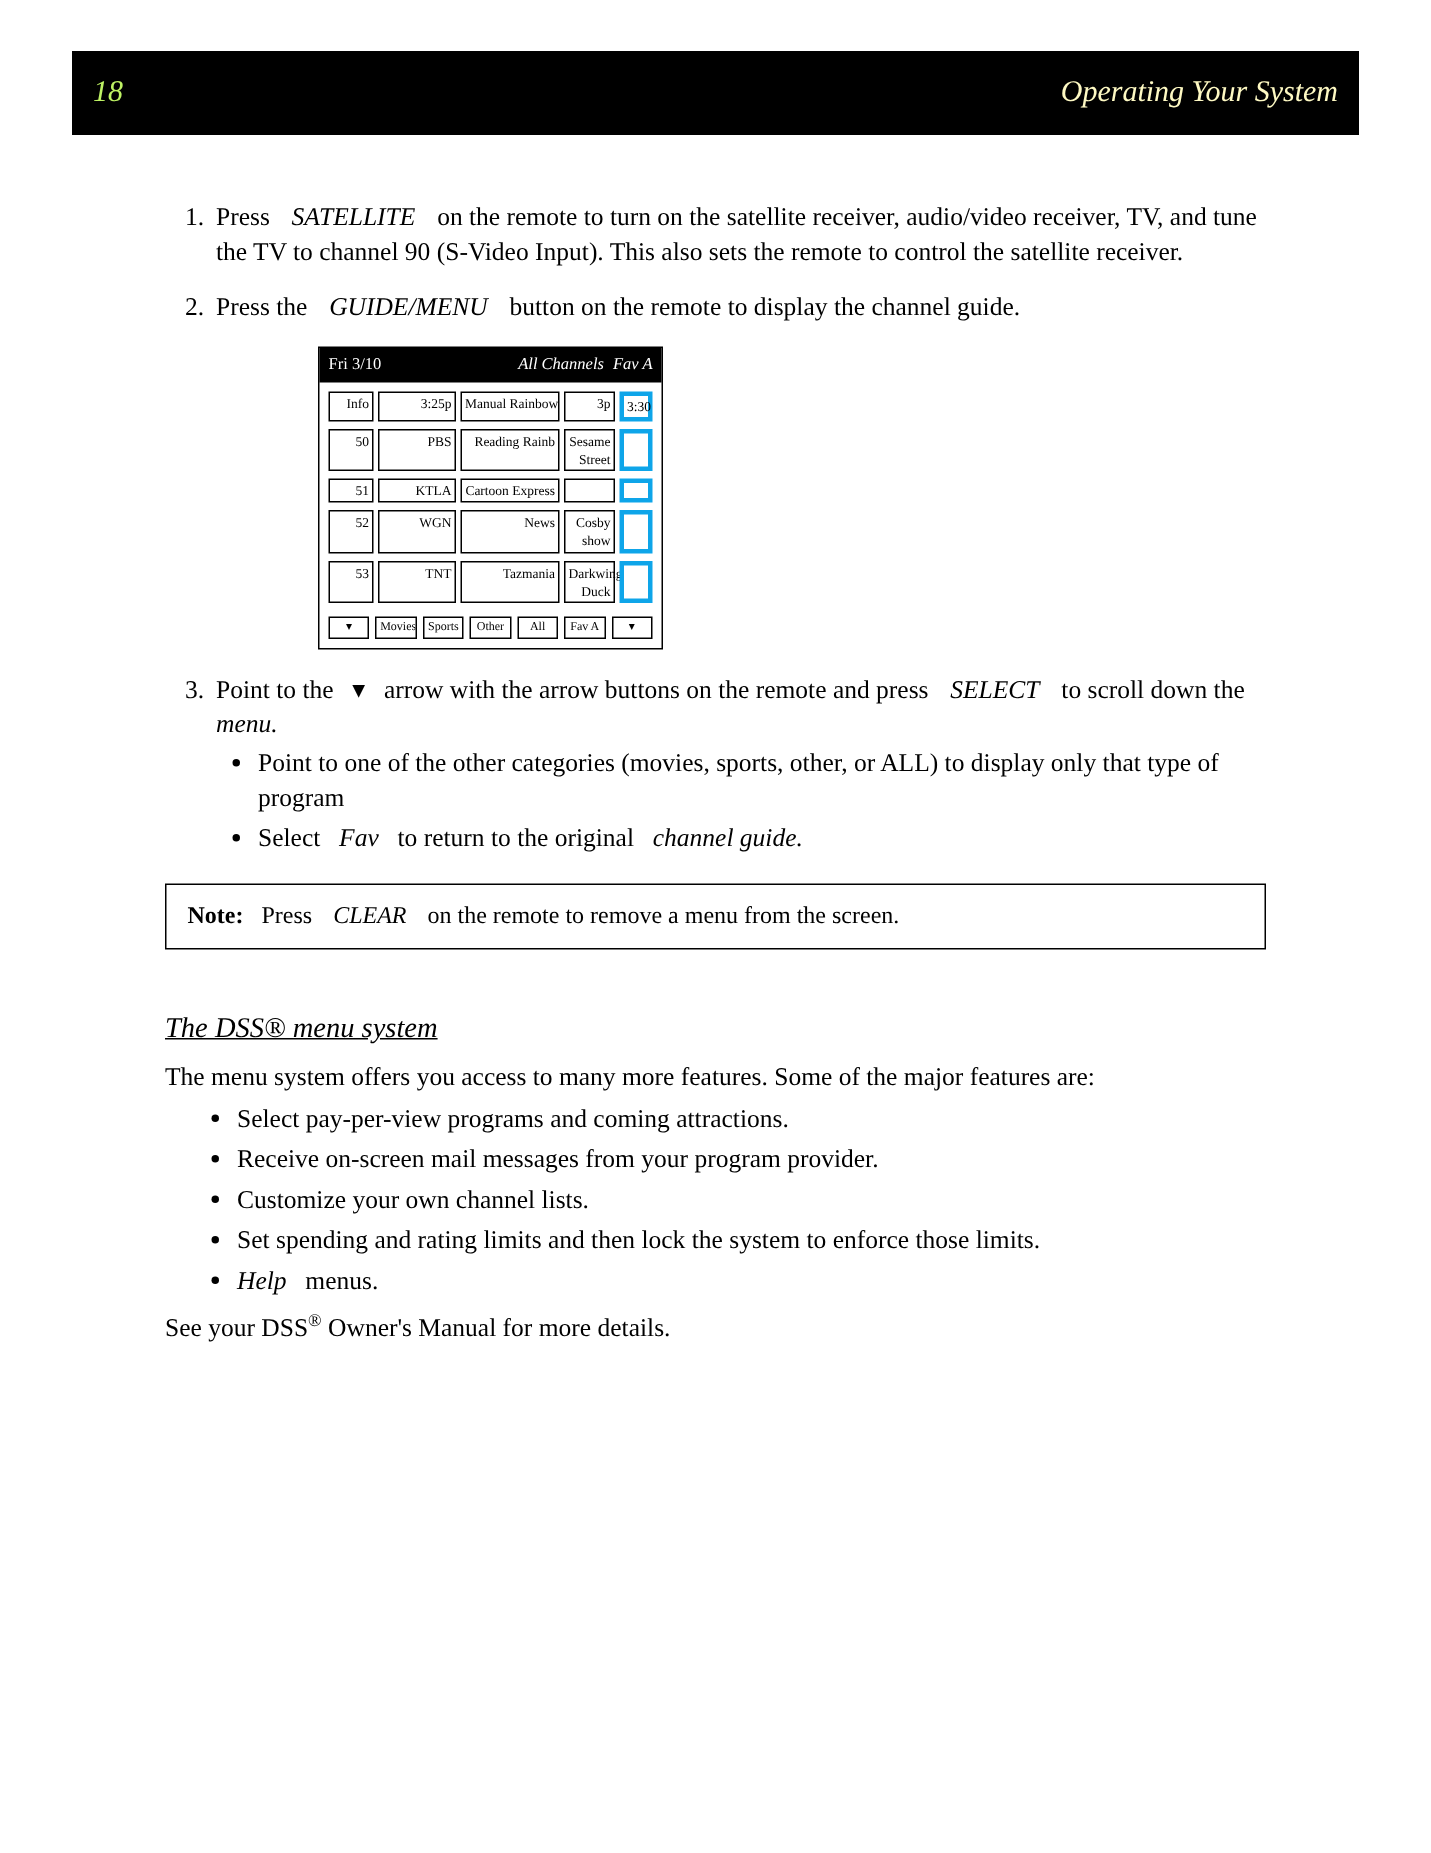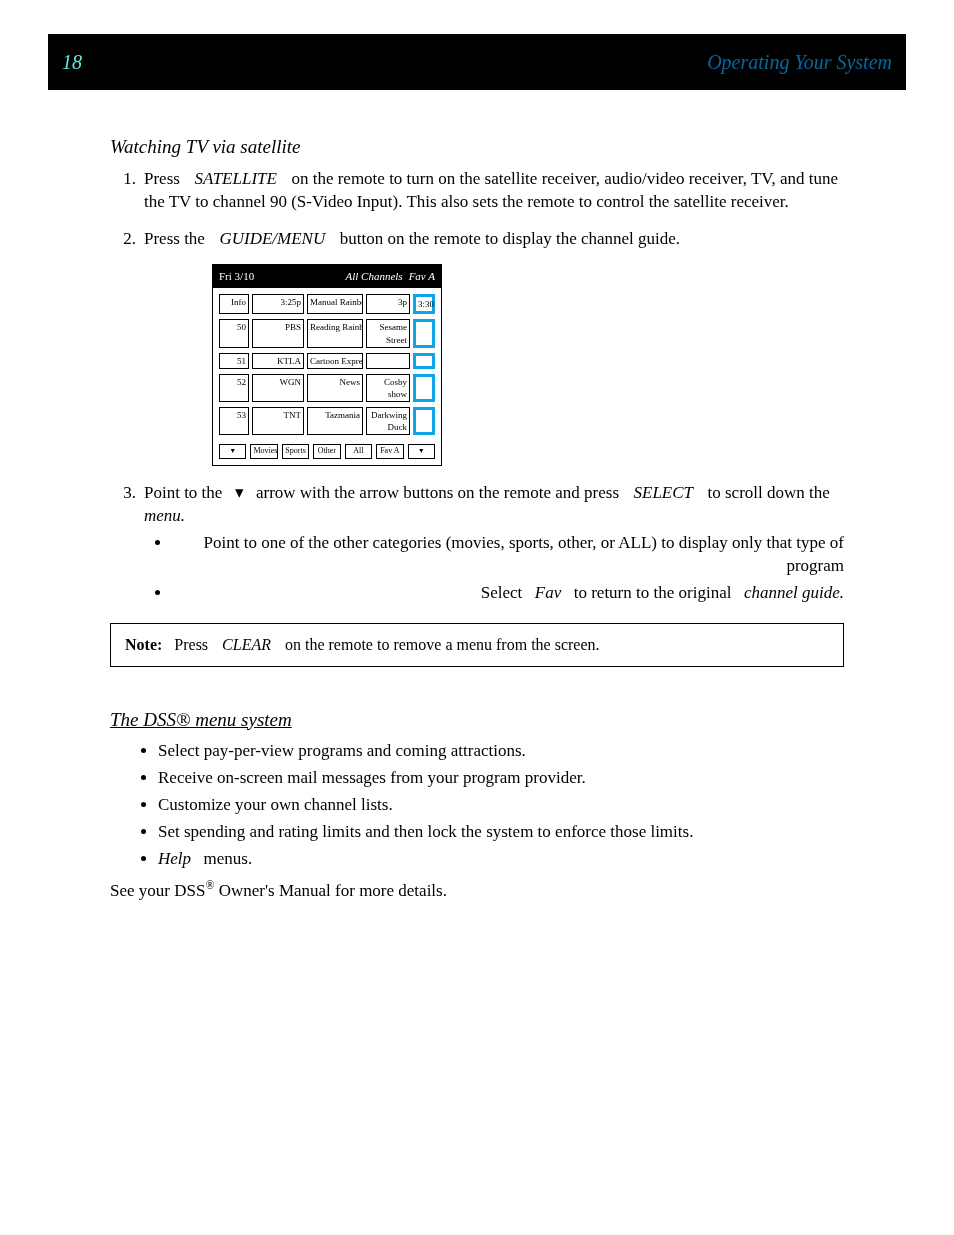--- a/index.html
+++ b/index.html
@@ -13,26 +13,26 @@
   .page { width: 954px; position: relative; padding-bottom: 60px; }
   .black-banner {
     background: #000;
     height: 56px;
     margin: 34px 48px 0 48px;
     position: relative;
   }
   .black-banner .banner-page {
     position: absolute;
     left: 14px; top: 50%; transform: translateY(-50%);
-    color: #5eead4; font-style: italic; font-size: 20px;
+    color: #bef264; font-style: italic; font-size: 20px;
   }
   .black-banner .banner-title {
     position: absolute;
     right: 14px; top: 50%; transform: translateY(-50%);
-    color: #0369a1; font-style: italic; font-size: 20px;
+    color: #fef9c3; font-style: italic; font-size: 20px;
   }
   .content {
     margin: 44px 110px 0 110px;
   }
   .section-heading {
     font-style: italic;
     font-size: 19px;
     margin: 26px 0 8px 0;
   }
   ol.steps {
@@ -70,41 +70,41 @@
   .guide-head .ghC { font-style: italic; }
   .guide-rows { padding: 6px 6px 2px 6px; }
   .grow {
     display: flex; gap: 3px;
     margin-bottom: 5px;
     text-align: right;
   }
   .gc1 { width: 30px; border: 1px solid #000; font-size: 9px; padding: 1px 2px; }
   .gc2 { width: 52px; border: 1px solid #000; font-size: 9px; padding: 1px 2px; }
   .gc3 { flex: 1; border: 1px solid #000; font-size: 9px; padding: 1px 2px; overflow: hidden; white-space: nowrap; }
-  .gc4 { width: 44px; border: 1px solid #000; font-size: 9px; padding: 1px 2px; }
+  .gc4 { width: 34px; border: 1px solid #000; font-size: 9px; padding: 1px 2px; }
   .gc5 { width: 22px; border: 3px solid #0ea5e9; font-size: 9px; padding: 1px 2px; }
   .guide-foot {
     display: flex; gap: 4px;
     padding: 2px 6px 6px 6px;
     flex-wrap: nowrap;
   }
   .gf {
     border: 1px solid #000;
     font-size: 8px;
     padding: 1px 2px;
     flex: 1;
     text-align: center;
     white-space: nowrap;
     overflow: hidden;
   }
   ul.sub {
     list-style: disc;
     margin: 4px 0 0 28px;
   }
-  ul.sub li { margin-bottom: 4px; text-align: right; }
+  ul.sub li { margin-bottom: 4px; }
   .gap { display: inline-block; }
   .note-box {
     border: 1px solid #000;
     margin: 18px 0 0 0;
     padding: 10px 14px;
     font-size: 16px;
   }
   .note-box .note-label { font-weight: bold; }
   ul.features {
     list-style: disc;
@@ -118,21 +118,20 @@
 <body>
 
 <div class="page">
   <div class="black-banner">
     <span class="banner-page">18</span>
     <span class="banner-title">Operating Your System</span>
   </div>
 
   <div class="content">
 
-    <div class="section-heading">Watching TV via satellite</div>
 
     <ol class="steps">
 
       <li>
         <span class="num">1.</span>
         <span>Press</span>
         <span class="gap" style="width:6px;"></span>
         <span class="inline-italic">SATELLITE</span>
         <span class="gap" style="width:6px;"></span>
         <span>on the remote to turn on the satellite receiver, audio/video receiver, TV, and tune the TV to channel 90 (S-Video Input).  This also sets the remote to control the satellite receiver.</span>
@@ -237,20 +236,21 @@
       <span class="gap" style="width:4px;"></span>
       <span>Press</span>
       <span class="gap" style="width:6px;"></span>
       <span class="inline-italic">CLEAR</span>
       <span class="gap" style="width:6px;"></span>
       <span>on the remote to remove a menu from the screen.</span>
     </div>
 
     <div class="section-heading" style="margin-top:40px;text-decoration:underline;">The DSS® menu system</div>
 
+    <p>The menu system offers you access to many more features.  Some of the major features are:</p>
     <ul class="features">
       <li>Select pay-per-view programs and coming attractions.</li>
       <li>Receive on-screen mail messages from your program provider.</li>
       <li>Customize your own channel lists.</li>
       <li>Set spending and rating limits and then lock the system to enforce those limits.</li>
       <li>
         <span class="inline-italic">Help</span>
         <span class="gap" style="width:4px;"></span>
         <span>menus.</span>
       </li>

